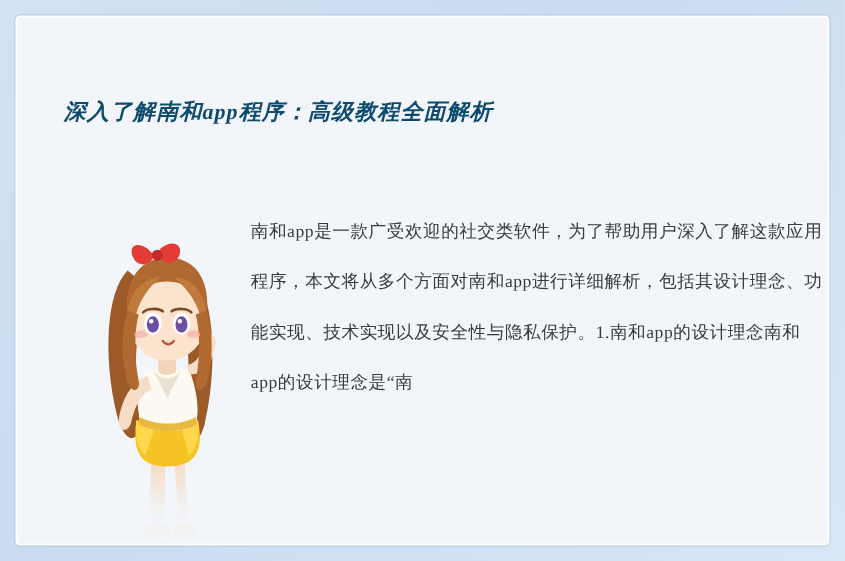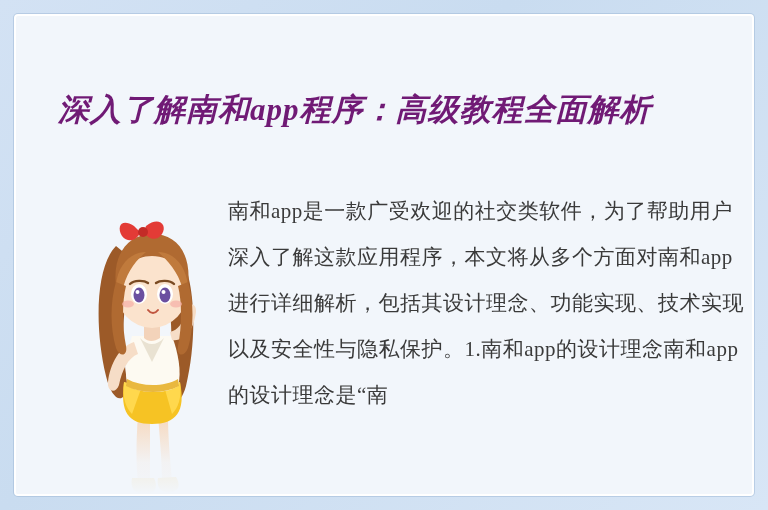--- a/index.html
+++ b/index.html
@@ -32,33 +32,33 @@
     box-shadow: 0 0 0 1px rgba(160,185,215,0.55);
     overflow: hidden;
   }
   .title {
     position: absolute;
     left: 42px;
     top: 50px;
     width: 680px;
     font-family: "Liberation Serif", serif;
     font-weight: bold;
-    font-size: 31px;
+    font-size: 20px;
     line-height: 46px;
-    color: #701a75;
+    color: #0c4a6e;
     letter-spacing: 1px;
     font-style: italic;
   }
   .body-text {
     position: absolute;
     left: 212px;
     top: 172px;
     width: 520px;
     font-family: "Liberation Serif", serif;
-    font-size: 21px;
+    font-size: 16px;
     line-height: 46px;
     color: #3a3a3a;
     letter-spacing: 0.5px;
   }
   .fade {
     position: absolute;
     left: 0;
     right: 0;
     bottom: 0;
     height: 70px;

